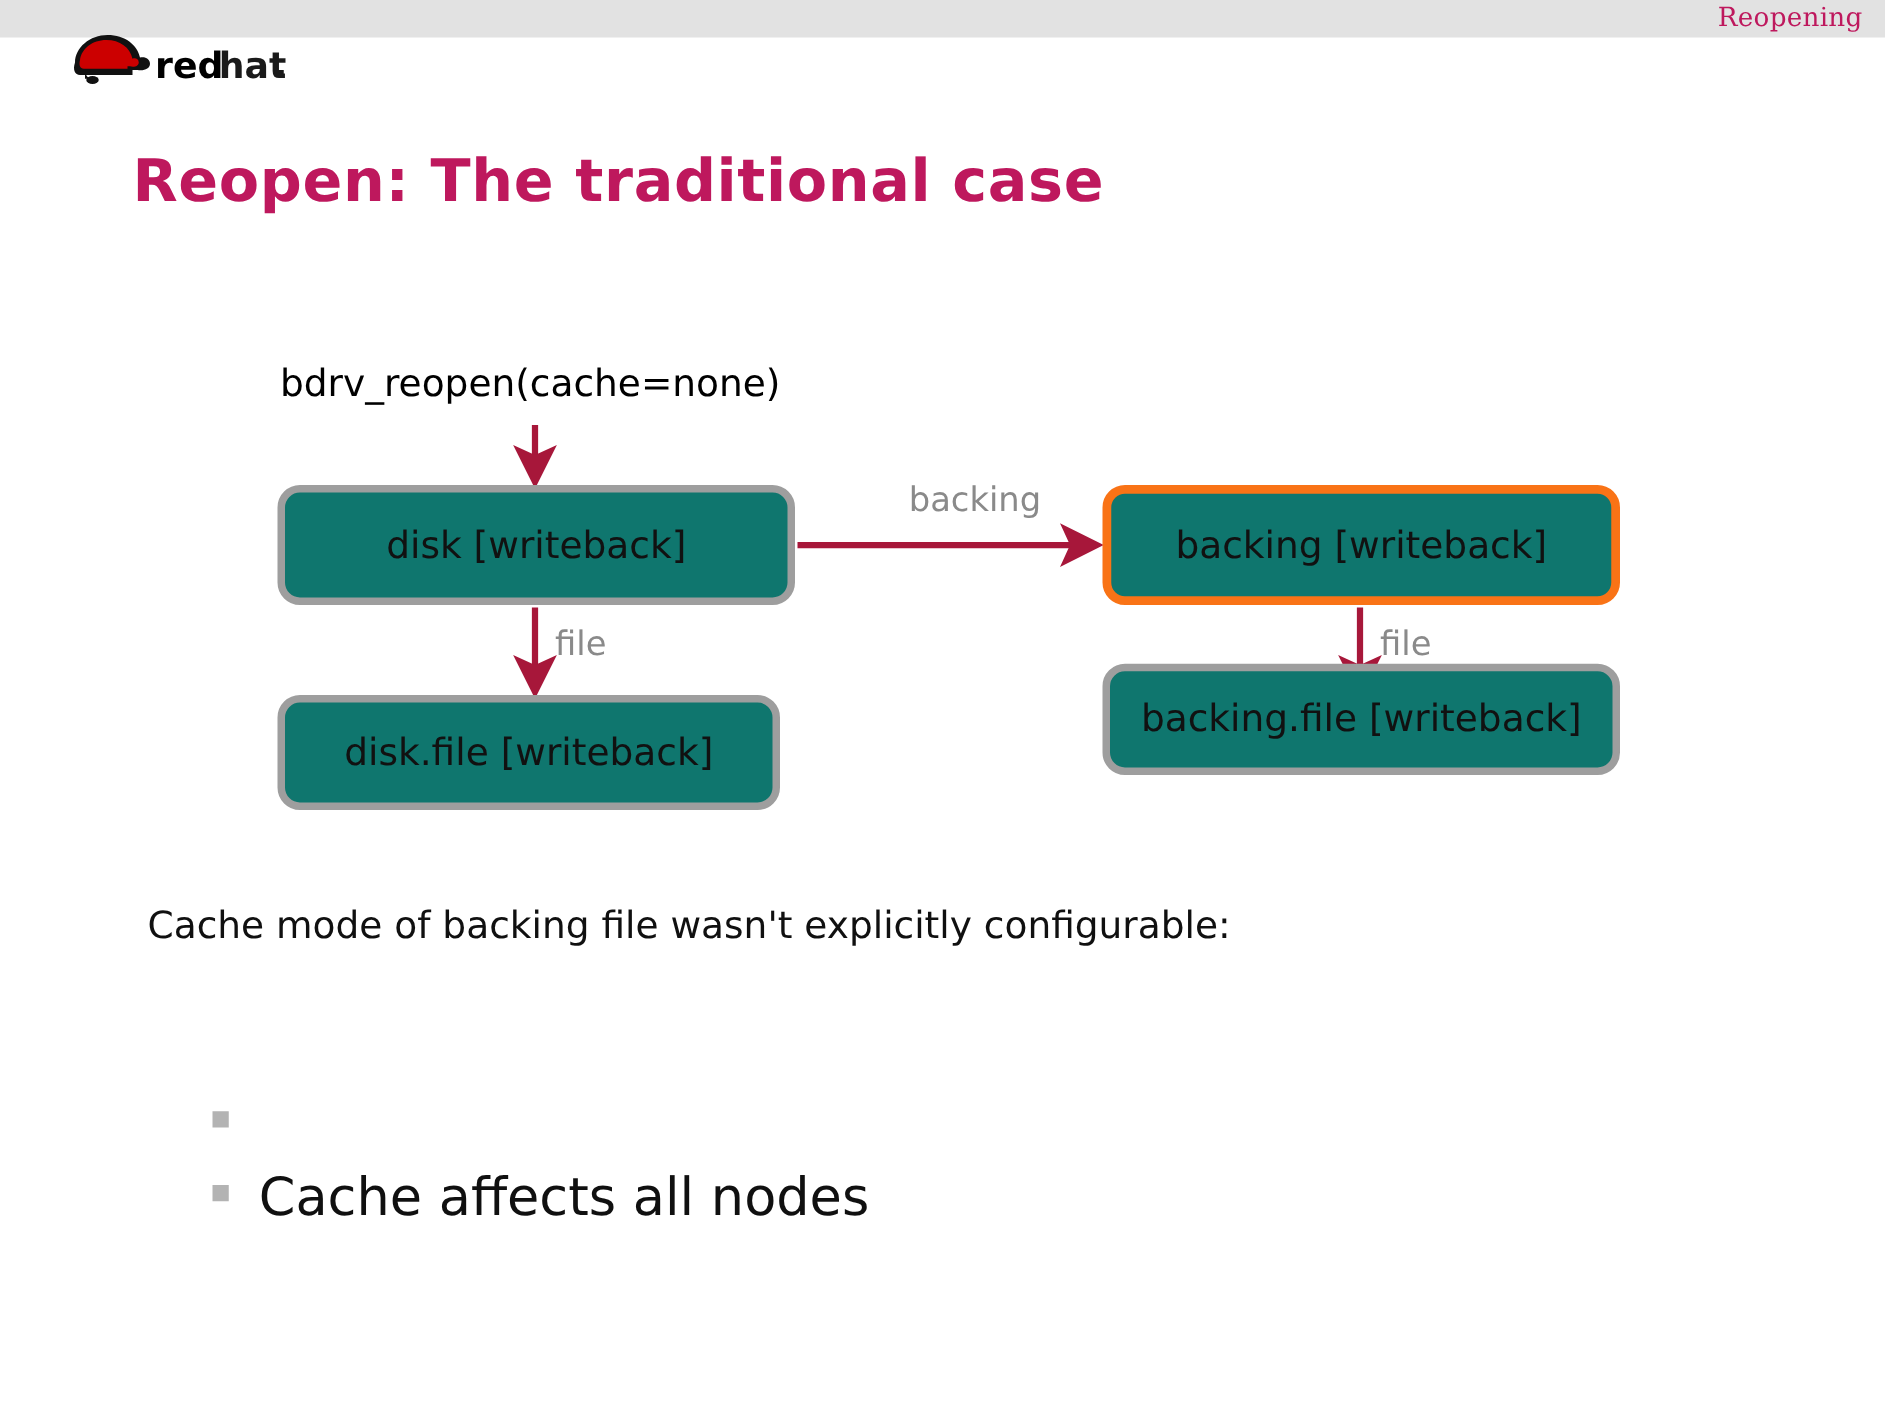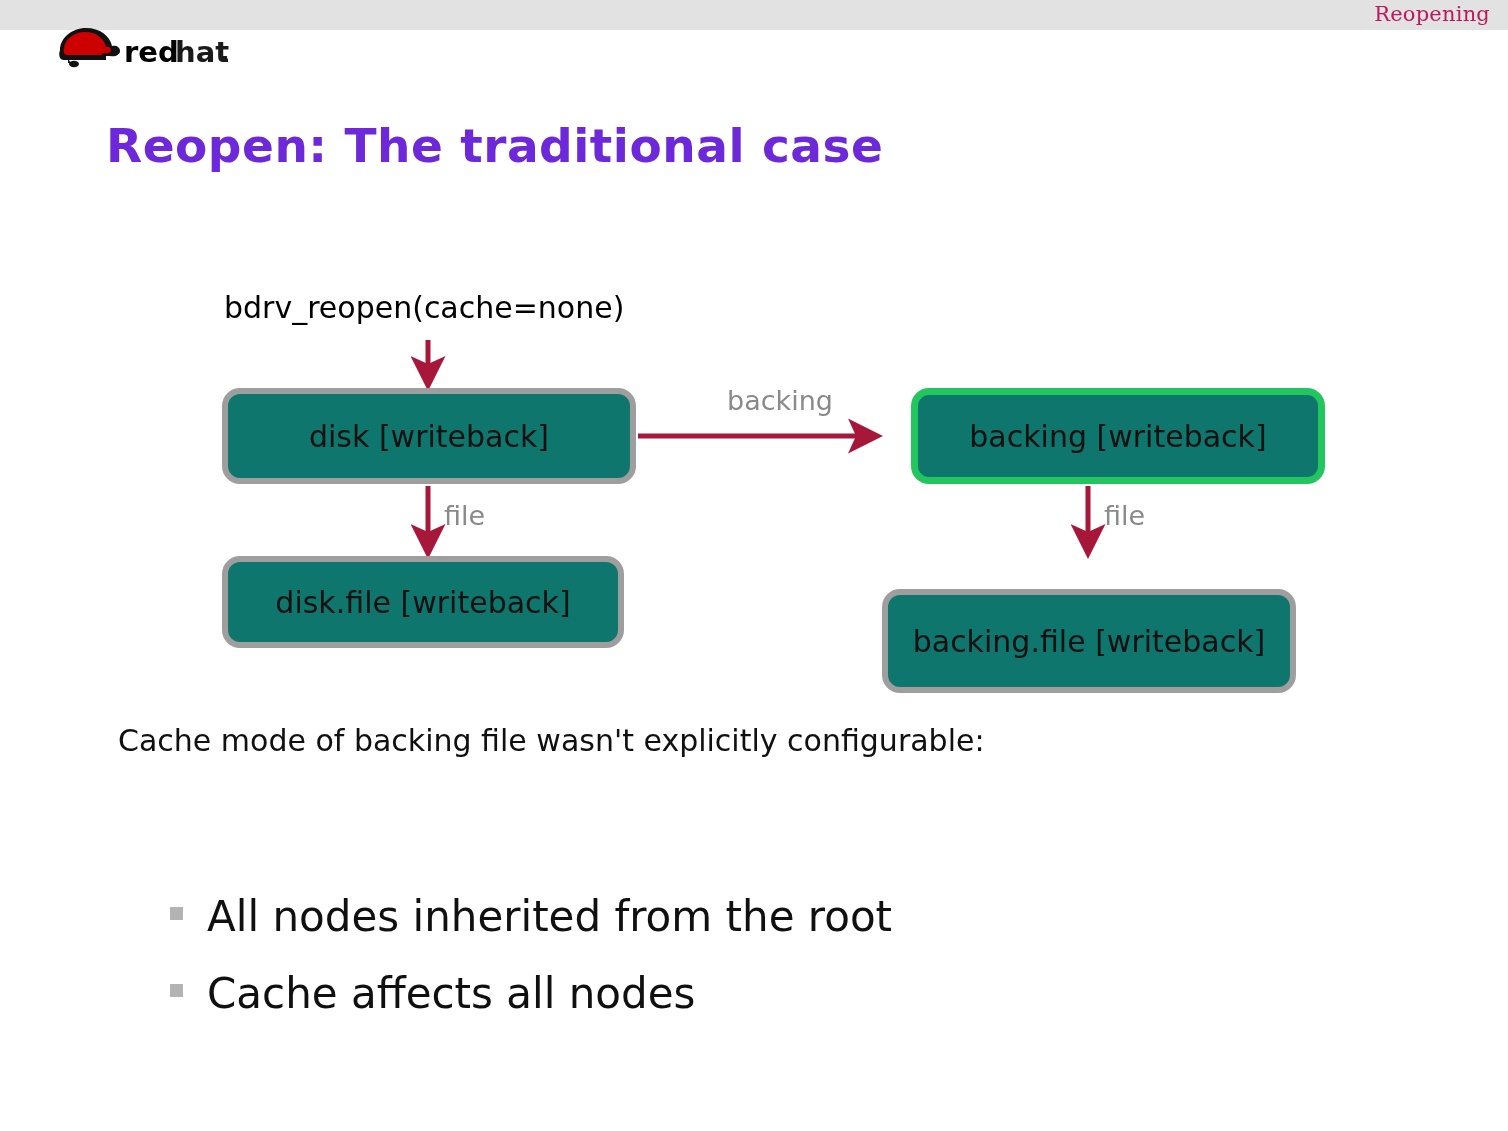--- a/index.html
+++ b/index.html
@@ -49,21 +49,21 @@
   .logo svg { display: block; }
 
   
   .slide-title {
     position: absolute;
     left: 106px;
     top: 118px;
     font-family: "DejaVu Sans", sans-serif;
     font-size: 47px;
     font-weight: bold;
-    color: #6d28d9;
+    color: #be185d;
     letter-spacing: 0.5px;
     white-space: nowrap;
   }
 
   
   .diagram {
     position: absolute;
     left: 0; top: 0;
     width: 1508px;
     height: 700px;
@@ -80,28 +80,27 @@
     justify-content: center;
     font-family: "DejaVu Sans", sans-serif;
     font-size: 30px;
     color: #111111;
     white-space: nowrap;
   }
   .node.grey {
     border: 6px solid #9e9e9e;
   }
   .node.orange {
-    border: 7px solid #22c55e;
-    margin-left: 29px;
+    border: 7px solid #f97316;
   }
 
   .node-disk       { left: 222px; top: 388px;  width: 414px; height: 96px; }
   .node-backing    { left: 882px; top: 388px;  width: 414px; height: 96px; }
   .node-diskfile   { left: 222px; top: 556px;  width: 402px; height: 92px; }
-  .node-backingfile{ left: 882px; top: 589px;  width: 414px; height: 104px; }
+  .node-backingfile{ left: 882px; top: 531px;  width: 414px; height: 89px; }
 
   .call-label {
     position: absolute;
     left: 224px;
     top: 290px;
     font-family: "DejaVu Sans", sans-serif;
     font-size: 30px;
     color: #000000;
     white-space: nowrap;
   }
@@ -223,21 +222,20 @@
     <div class="edge-label edge-label-backing">backing</div>
     <div class="edge-label edge-label-file-l">file</div>
     <div class="edge-label edge-label-file-r">file</div>
   </div>
 
   <div class="para">Cache mode of backing file wasn't explicitly configurable:</div>
 
   <ul class="bullets">
     <li>
       <span class="bullet-square"></span>
-      <span>All nodes inherited from the root</span>
     </li>
     <li>
       <span class="bullet-square"></span>
       <span>Cache affects all nodes</span>
     </li>
   </ul>
 
 </div>
 
 </body></html>

